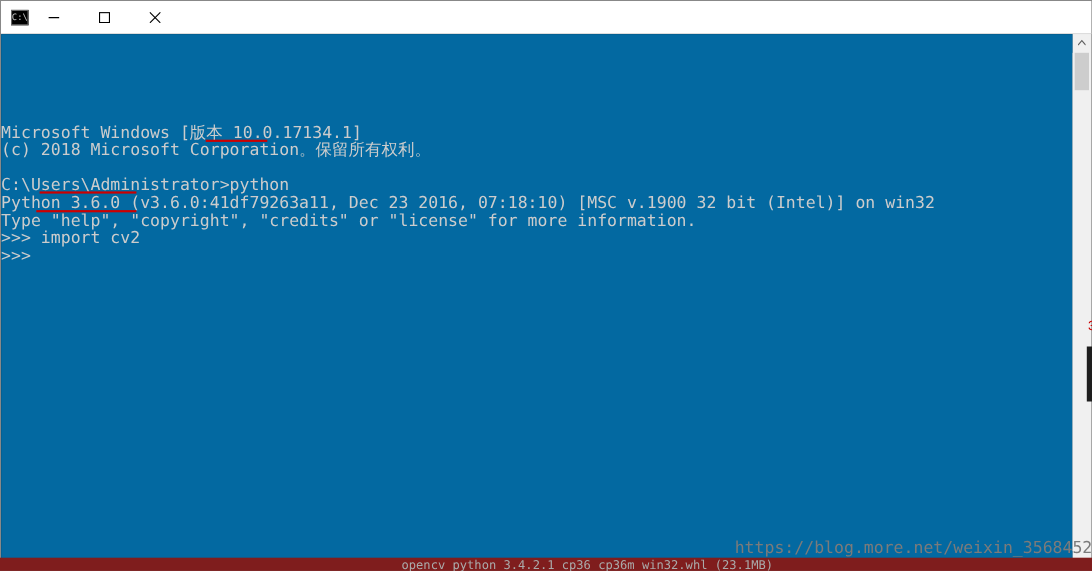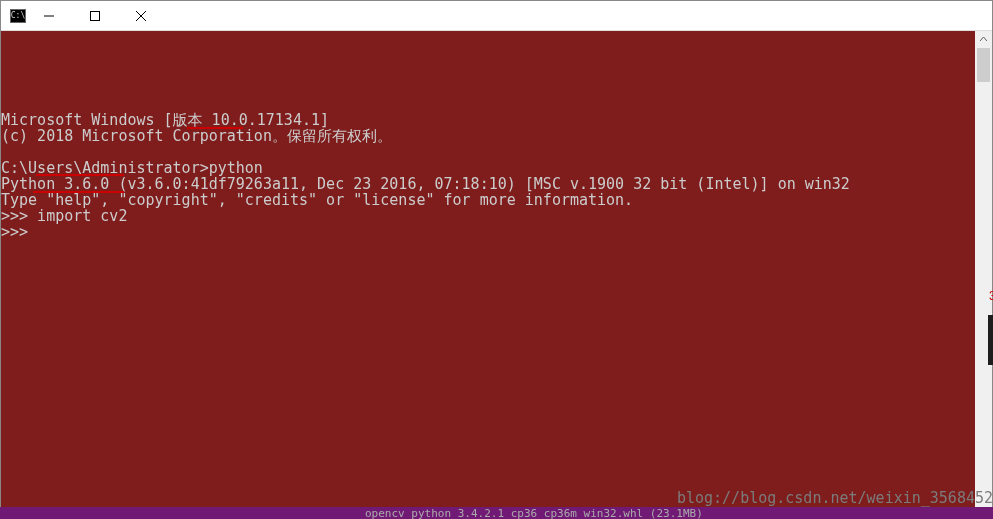--- a/index.html
+++ b/index.html
@@ -5,32 +5,32 @@
     * { margin: 0; padding: 0; box-sizing: border-box; }
     body { width: 993px; height: 519px; font-family: "Segoe UI", Arial, sans-serif; background: #333; overflow: hidden; position: relative; }
     .window { width: 993px; height: 519px; background: #fff; border: 1px solid #888; position: relative; }
     .titlebar { height: 30px; background: #fff; display: flex; align-items: center; border-bottom: 1px solid #ddd; }
     .titlebar-icon { width: 16px; height: 14px; margin-left: 9px; background: #000; display: inline-flex; align-items: center; justify-content: center; font-size: 8px; color: #ccc; font-family: monospace; border: 1px solid #666; }
     .titlebar-title { margin-left: 6px; font-size: 12px; color: #000; flex: 1; }
     .window-controls { display: flex; height: 30px; }
     .win-btn { width: 46px; height: 30px; display: flex; align-items: center; justify-content: center; background: transparent; border: none; cursor: pointer; }
     .win-btn svg { width: 10px; height: 10px; }
     .console-wrap { position: relative; height: calc(100% - 30px); display: flex; background: #000; }
-    .console { flex: 1; background: #7f1d1d; color: #ccc; font-family: "NSimSun", "SimSun", "Consolas", monospace; font-size: 15px; line-height: 16px; padding: 1px 0 0 0; white-space: pre; overflow: hidden; position: relative; }
+    .console { flex: 1; background: #0369a1; color: #ccc; font-family: "NSimSun", "SimSun", "Consolas", monospace; font-size: 15px; line-height: 16px; padding: 1px 0 0 0; white-space: pre; overflow: hidden; position: relative; }
     .scrollbar { width: 17px; background: #f0f0f0; display: flex; flex-direction: column; }
     .scroll-btn { height: 17px; background: #f0f0f0; display: flex; align-items: center; justify-content: center; cursor: pointer; }
     .scroll-btn svg { width: 7px; height: 7px; }
     .scroll-track { flex: 1; background: #f0f0f0; position: relative; }
     .scroll-thumb { position: absolute; top: 0; left: 2px; width: 13px; height: 34px; background: #cdcdcd; }
     .underline { position: absolute; height: 2px; background: #c00; }
     .u1 { top: 96px; left: 186px; width: 56px; }
     .u2 { top: 143px; left: 35px; width: 88px; }
     .u3 { top: 160px; left: 32px; width: 91px; }
     .watermark { position: absolute; bottom: 12px; right: 0; color: #7b7b7b; font-family: "Consolas", monospace; font-size: 15px; letter-spacing: 0px; pointer-events: none; }
-    .bg-strip { position: absolute; bottom: 0; left: 0; right: 0; height: 12px; background: #701a75; display: flex; align-items: center; overflow: hidden; }
+    .bg-strip { position: absolute; bottom: 0; left: 0; right: 0; height: 12px; background: #7f1d1d; display: flex; align-items: center; overflow: hidden; }
     .bg-frag { color: #aaa; font-size: 11px; font-family: monospace; margin-left: 365px; white-space: nowrap; }
     .partial-win { position: absolute; top: 315px; right: 0; width: 5px; height: 50px; background: #1e1e1e; }
     .partial-red { position: absolute; top: 289px; right: 0; width: 4px; height: 18px; color:#c00; font-size:12px; }
   </style>
 </head>
 <body>
 
 <div class="window">
   <div class="titlebar">
     <div class="titlebar-icon">C:\</div>
@@ -76,13 +76,13 @@
     </div>
   </div>
 </div>
 
 <div class="bg-strip">
   <span class="bg-frag">opencv_python 3.4.2.1  cp36 cp36m win32.whl (23.1MB)</span>
 </div>
 <div class="partial-win"></div>
 <div class="partial-red">3</div>
 
-<div class="watermark">blog://blog.csdn.net/weixin_3568452</div>
+<div class="watermark">https://blog.more.net/weixin_3568452</div>
 
 </body></html>

